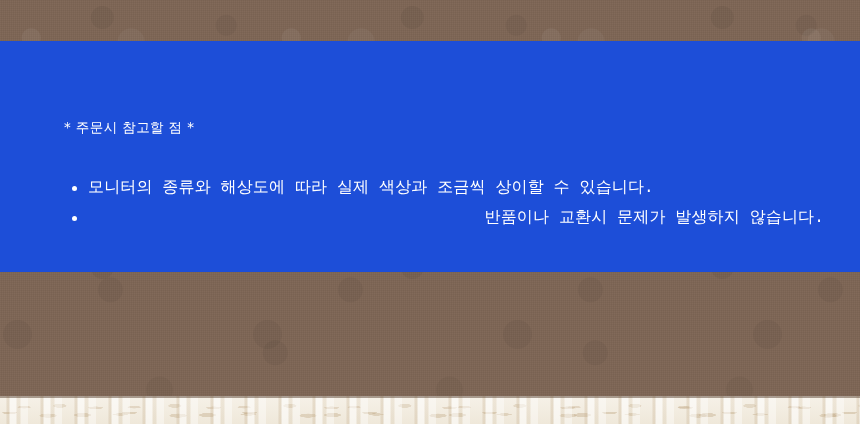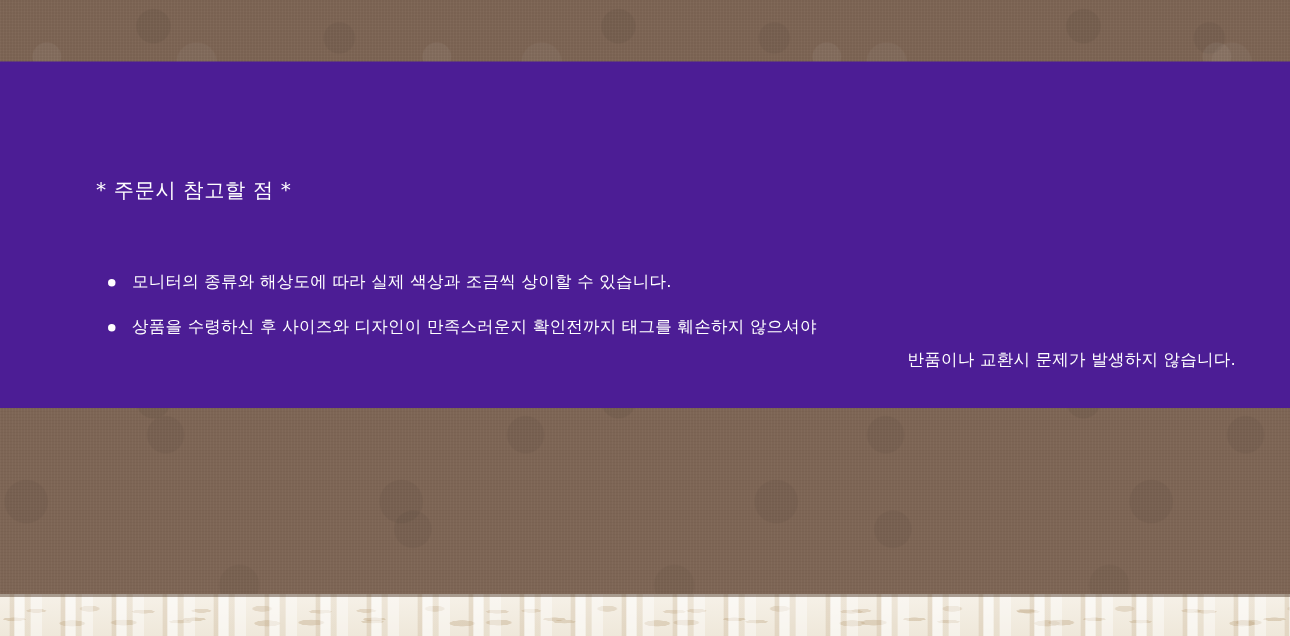--- a/index.html
+++ b/index.html
@@ -91,21 +91,21 @@
     background: rgba(104, 84, 68, 0.55);
   }
 
   
   .notice-panel {
     position: absolute;
     left: 0;
     top: 41px;
     width: 860px;
     height: 231px;
-    background: #4c1d95;
+    background: #1d4ed8;
     box-sizing: border-box;
   }
 
   .notice-heading {
     position: absolute;
     left: 64px;
     top: 76px;
     font-size: 13.5px;
     line-height: 20px;
     color: #ffffff;
@@ -121,23 +121,24 @@
     margin: 0;
     padding: 0;
     list-style: none;
   }
 
   .notice-item {
     position: relative;
     padding-left: 24px;
     margin-bottom: 8px;
     color: #ffffff;
-    font-size: 11px;
+    font-size: 16px;
     line-height: 22px;
     letter-spacing: 0.15px;
+    font-family: Liberation Mono, monospace;
   }
   .notice-item:last-child { margin-bottom: 0; }
 
   .bullet-dot {
     position: absolute;
     left: 8px;
     top: 9px;
     width: 5px;
     height: 5px;
     border-radius: 50%;
@@ -162,19 +163,18 @@
     <ul class="notice-list">
 
       <li class="notice-item">
         <span class="bullet-dot"></span>
         <span class="item-line">모니터의 종류와 해상도에 따라 실제 색상과 조금씩 상이할 수 있습니다.</span>
       </li>
 
 
       <li class="notice-item">
         <span class="bullet-dot"></span>
-        <span class="item-line">상품을 수령하신 후 사이즈와 디자인이 만족스러운지 확인전까지 태그를 훼손하지 않으셔야</span>
         <span class="item-line wrapped">반품이나 교환시 문제가 발생하지 않습니다.</span>
       </li>
 
     </ul>
   </div>
 </div>
 
 </body></html>

